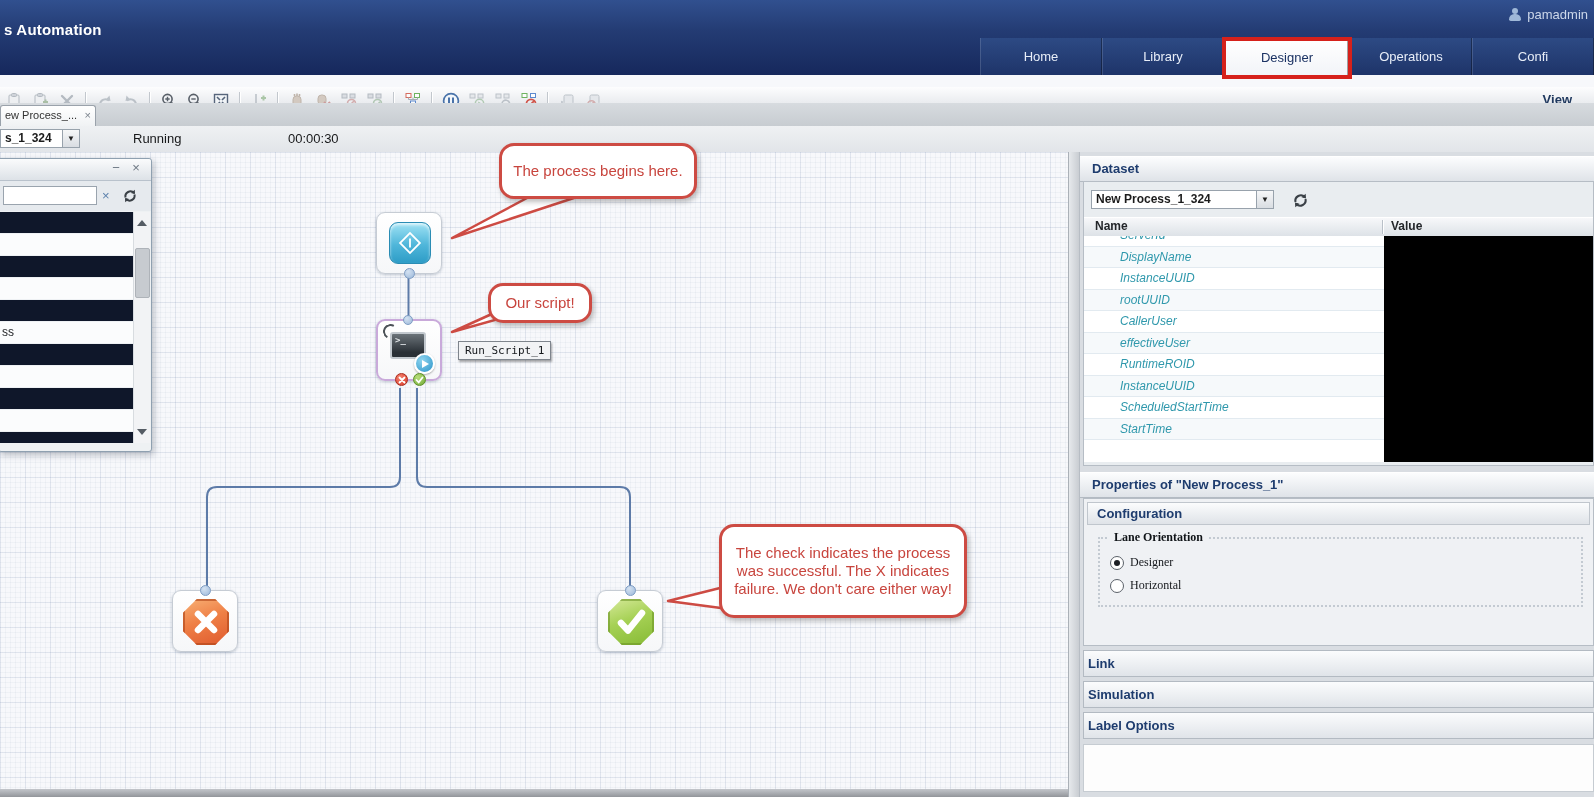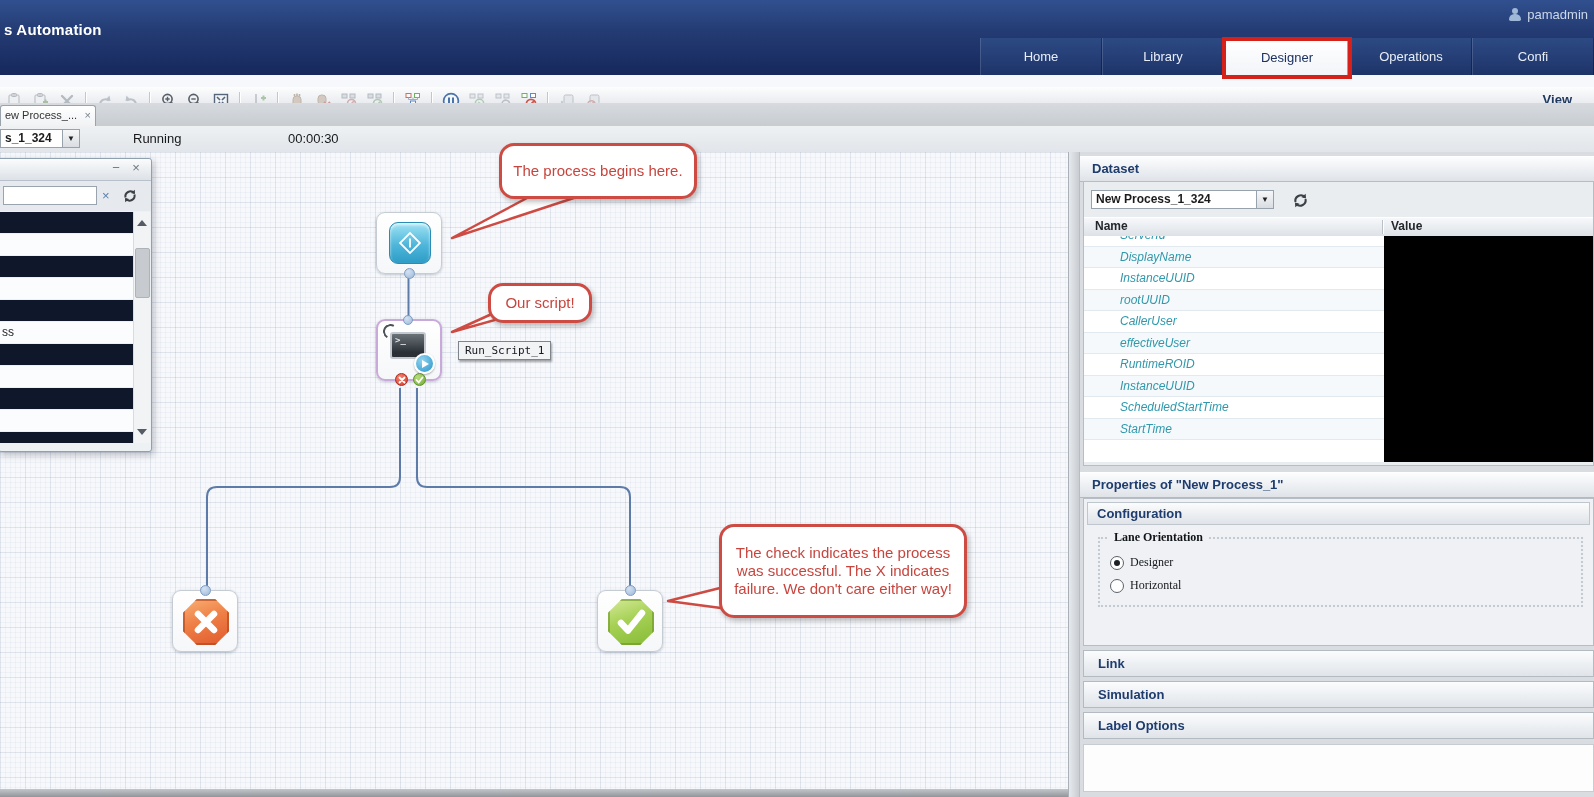--- a/index.html
+++ b/index.html
@@ -149,21 +149,21 @@
   #config-bar span{display:block;padding-left:9px;line-height:21px;font-size:13px;font-weight:bold;color:#1e3c6e;}
   #lane-fieldset{position:absolute;left:14px;right:10px;top:38px;height:66px;border:2px dotted #c3cad2;font-family:Liberation Serif, serif;}
   #lane-legend{position:absolute;left:8px;top:-9px;background:#eff1f4;padding:0 6px;font-size:12px;font-weight:bold;color:#101418;}
   .radio-row{position:absolute;left:10px;display:flex;align-items:center;gap:6px;font-size:12px;color:#15181c;cursor:pointer;}
   #radio-vert{top:16px;}
   #radio-horz{top:39px;}
   .radio{width:12px;height:12px;border-radius:50%;border:1px solid #5b6169;background:#fff;display:flex;align-items:center;justify-content:center;}
   .radio.sel i{display:block;width:6px;height:6px;border-radius:50%;background:#1c1f24;}
   .acc-bar{position:absolute;left:3px;right:0;height:27px;background:linear-gradient(180deg,#fbfcfd,#e0e4e9);
     border:1px solid #b3bac2;box-sizing:border-box;cursor:pointer;}
-  .acc-bar span{display:block;padding-left:14px;line-height:25px;font-size:13px;font-weight:bold;color:#1e3c6e;}
+  .acc-bar span{display:block;padding-left:4px;line-height:25px;font-size:13px;font-weight:bold;color:#1e3c6e;}
   #acc-link{top:498px;}
   #acc-sim{top:529px;}
   #acc-label{top:560px;}
   #prop-footer{position:absolute;left:3px;right:0;top:592px;height:48px;background:#fdfdfd;border:1px solid #c6ccd2;box-sizing:border-box;}
   
   .person{display:inline-block;width:14px;height:14px;position:relative;}
   .person:before{content:"";position:absolute;left:4px;top:0;width:6px;height:6px;border-radius:50%;background:#9fb8d8;}
   .person:after{content:"";position:absolute;left:1px;top:6px;width:12px;height:7px;border-radius:6px 6px 2px 2px;background:#9fb8d8;}
 </style>
 </head>

